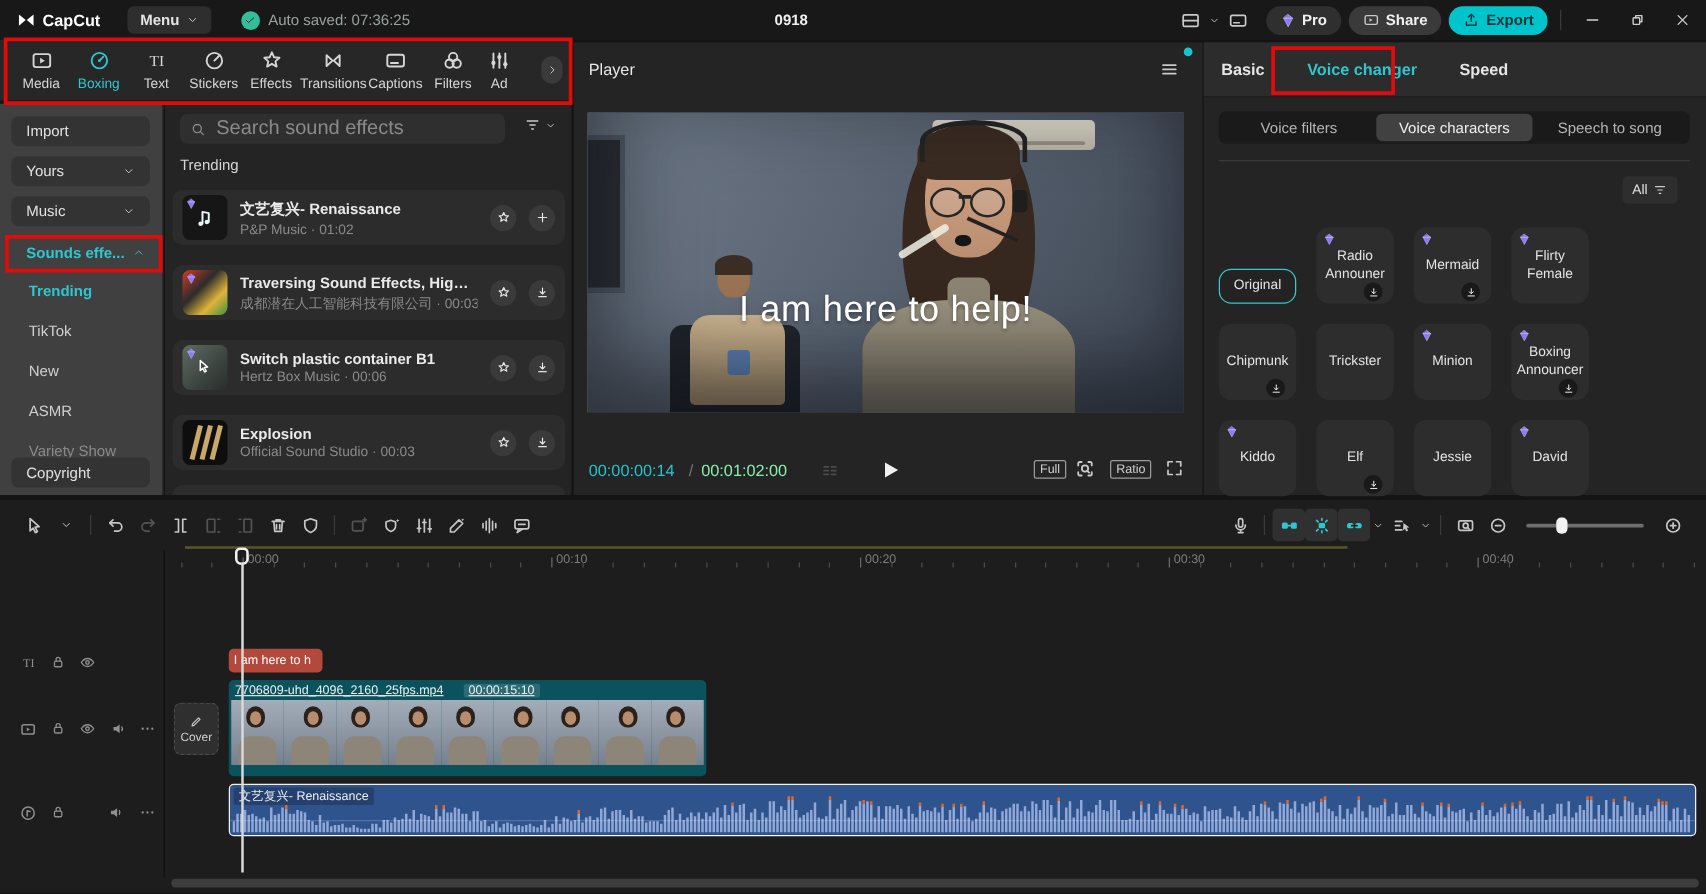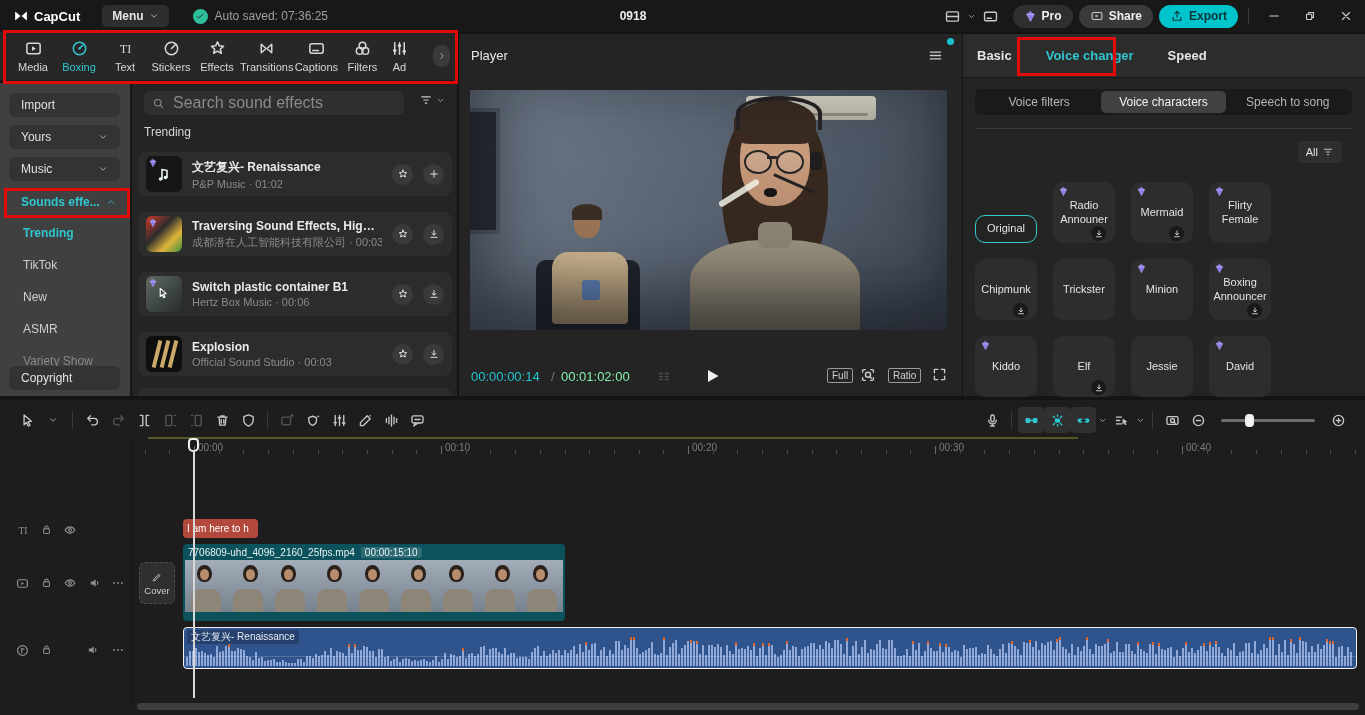--- a/index.html
+++ b/index.html
@@ -468,20 +468,21 @@
         <div style="position:absolute;left:76px;top:6px;width:78px;height:30px;border:4px solid #242424;border-bottom:none;border-radius:50% 50% 0 0;"></div>
         <div style="position:absolute;left:84px;top:60px;width:24px;height:20px;border:2.5px solid #262626;border-radius:50%;background:rgba(230,235,240,.14);"></div>
         <div style="position:absolute;left:116px;top:60px;width:24px;height:20px;border:2.5px solid #262626;border-radius:50%;background:rgba(230,235,240,.14);"></div>
         <div style="position:absolute;left:107px;top:66px;width:10px;height:2.5px;background:#262626;"></div>
         <div style="position:absolute;left:150px;top:62px;width:12px;height:18px;background:#1e1e1e;border-radius:4px;"></div>
         <div style="position:absolute;left:112px;top:92px;width:44px;height:3px;background:#222;transform:rotate(24deg);"></div>
         <div style="position:absolute;left:104px;top:98px;width:13px;height:9px;background:#161616;border-radius:45%;"></div>
         <div style="position:absolute;left:56px;top:100px;width:46px;height:6px;background:rgba(240,240,230,.85);transform:rotate(-32deg);border-radius:3px;"></div>
       </div>
       <div class="scene-part" style="inset:0;box-shadow:inset 0 -40px 60px rgba(10,14,20,.45), inset 40px 0 60px rgba(10,14,20,.25);"></div>
+      <div class="scene-part" style="left:0;top:142px;width:100%;text-align:center;font-size:29px;font-weight:500;color:#fff;text-shadow:0 1px 3px rgba(0,0,0,.35);letter-spacing:.5px;">I am here to help!</div>
     </div>
 
     <div class="abs" style="left:0;top:322px;width:100%;height:40px;">
       <span class="abs" style="left:12px;top:13px;color:#23c4ce;font-size:13px;">00:00:00:14</span>
       <span class="abs" style="left:92px;top:13px;color:#777;font-size:13px;">/</span>
       <span class="abs" style="left:102px;top:13px;color:#86efac;font-size:13px;">00:01:02:00</span>
       <span class="ic abs" style="left:196px;top:12px;color:#4b4b4b;">
           <svg viewBox="0 0 20 20" width="17" height="17" fill="none" stroke="currentColor" stroke-width="1.6" stroke-linecap="round" stroke-linejoin="round">
             <path d="M5 6.5h4M5 10h4M5 13.5h4M12 6.5h4M12 10h4M12 13.5h4"></path>
           </svg>
@@ -941,21 +942,21 @@
           </svg>
         </span>
       <span style="font-size:9.5px;color:#cfcfcf;">Cover</span>
     </div>
 
     <div class="abs" style="left:183px;top:119px;width:75px;height:19px;background:#b3493c;border-radius:4px;overflow:hidden;display:flex;align-items:center;padding-left:4px;box-sizing:border-box;">
       <span style="font-size:10px;color:#fff;white-space:nowrap;">I am here to h</span>
     </div>
 
     <div class="abs" style="left:183px;top:144px;width:382px;height:77px;background:#0b525c;border-radius:4px;overflow:hidden;">
-      <div class="flex" style="height:16px;gap:6px;padding-left:5px;">
+      <div class="flex" style="height:16px;gap:16px;padding-left:5px;text-decoration:underline;">
         <span class="clip-label">7706809-uhd_4096_2160_25fps.mp4</span>
         <span class="clip-label" style="background:rgba(255,255,255,.14);border-radius:2px;padding:0 4px;">00:00:15:10</span>
       </div>
       <div id="thumbs" class="flex" style="padding-left:2px;">
           <div class="thumb">
             <i class="th-head" style="margin-left:-9px"></i>
             <i class="th-face" style="margin-left:-6px"></i>
             <i class="th-body"></i>
           </div>
           <div class="thumb">

